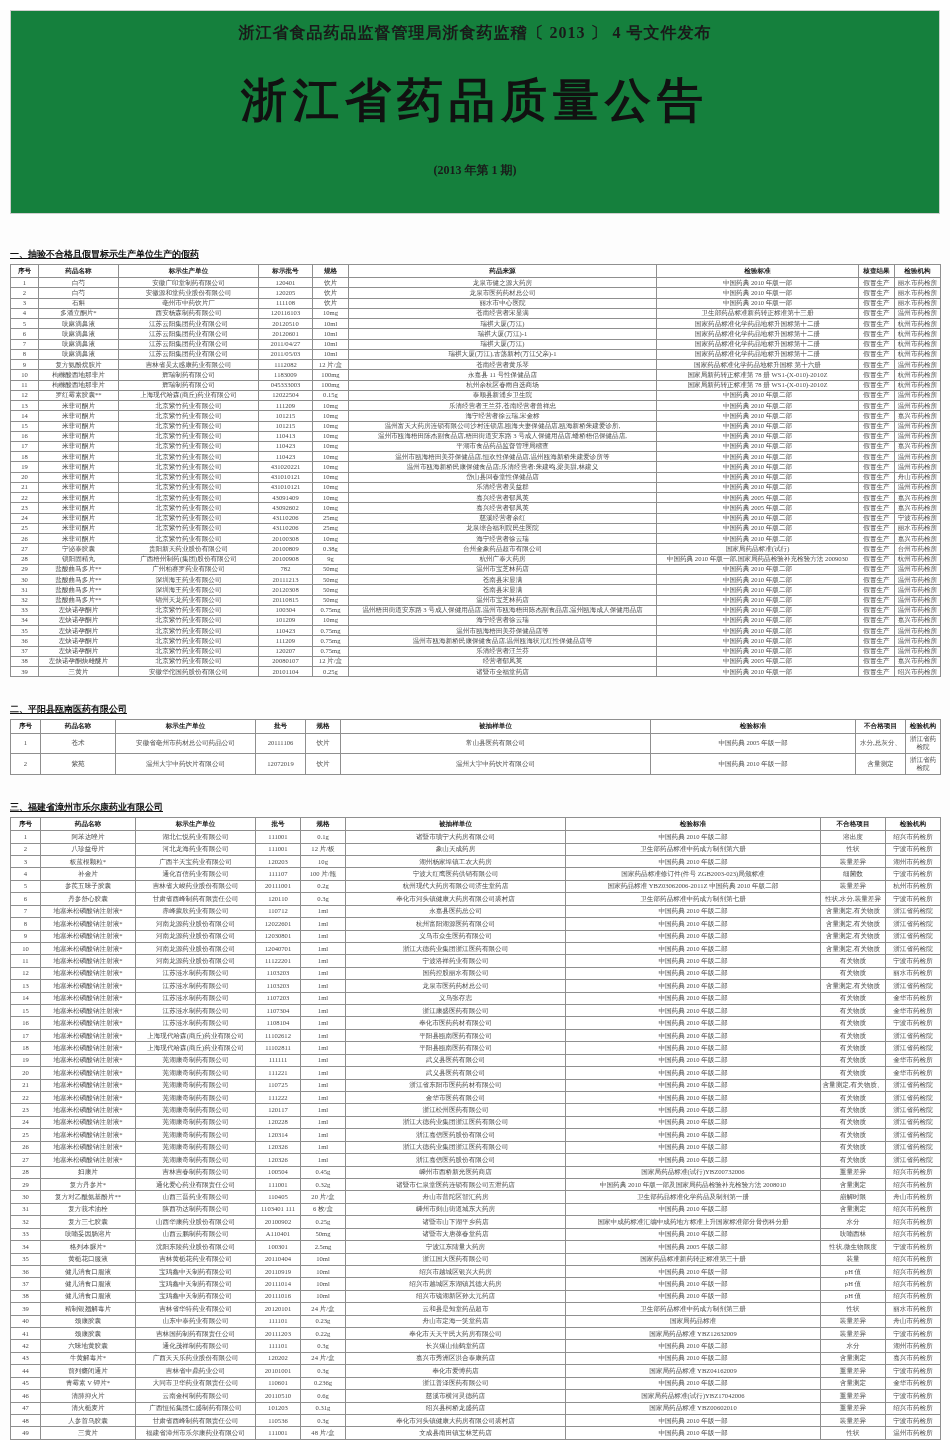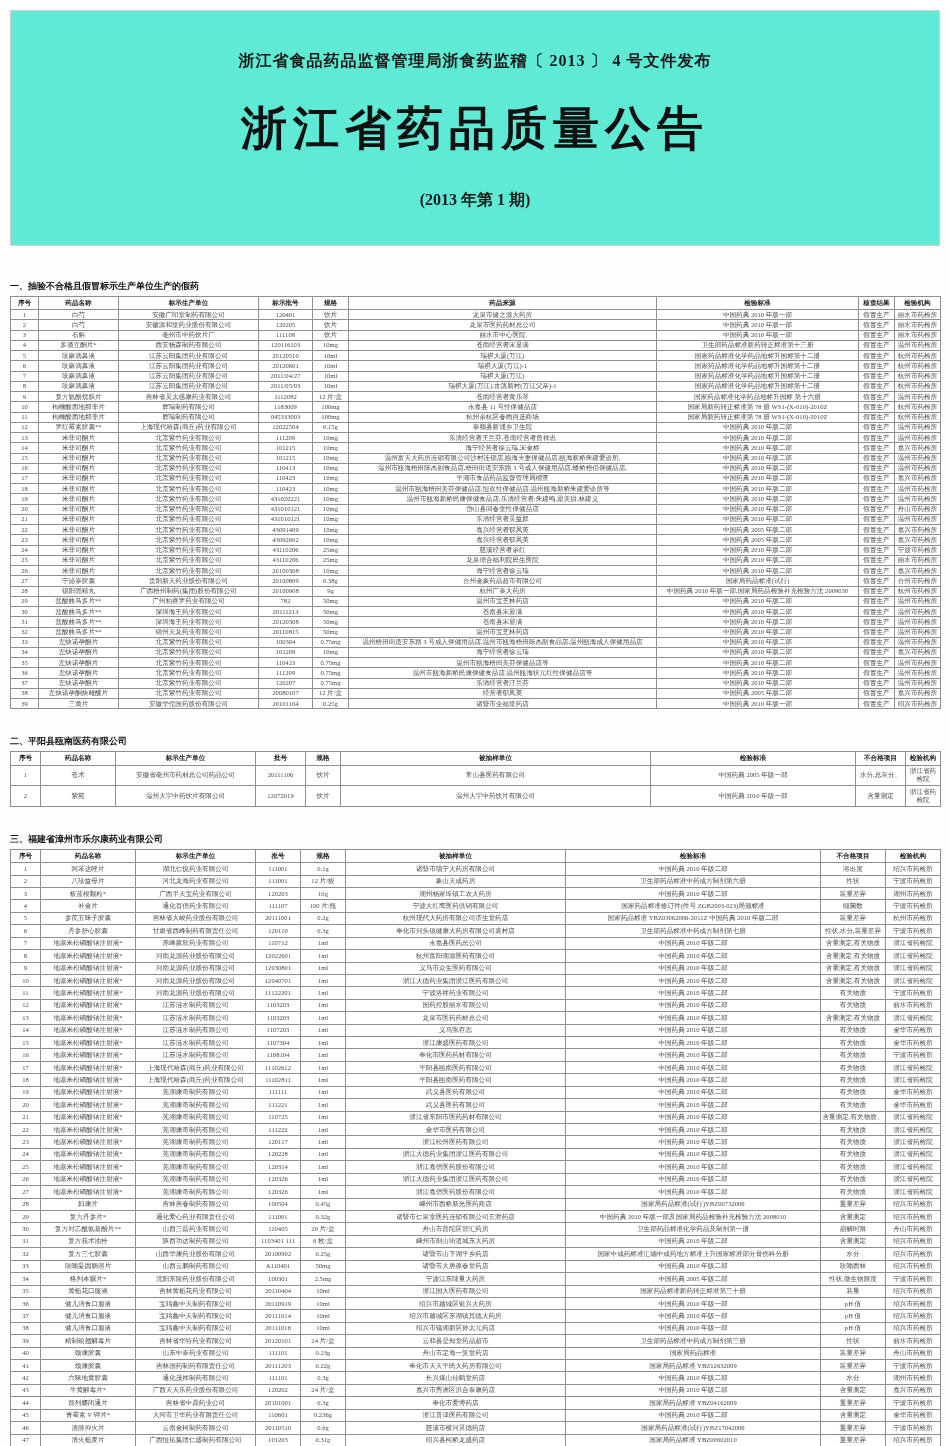--- a/index.html
+++ b/index.html
@@ -6,50 +6,51 @@
   body{
     width:950px;
     background:#ffffff;
     font-family:"Liberation Serif","DejaVu Serif",serif;
     color:#222;
     -webkit-font-smoothing:antialiased;
   }
   .page{width:950px;position:relative;background:#fdfdfd;}
   .masthead{
     margin:10px 10px 0 10px;
-    background:#5eead4;
+    background:#15803d;
     text-align:center;
-    padding:40px 0 34px 0;
+    padding:12px 0 34px 0;
     border:1px solid #cfcfcf;
   }
   .issuer-line{
     font-size:16px;
     font-weight:bold;
     color:#1a1a1a;
     letter-spacing:1px;
   }
   .main-title{
     font-size:46px;
     font-weight:bold;
     color:#111;
     letter-spacing:6px;
     margin-top:26px;
   }
   .issue-line{
-    font-size:16px;
+    font-size:12px;
     color:#1a1a1a;
     margin-top:30px;
     font-weight:bold;
   }
   .sections{margin:0 10px;}
   .section-title{
     font-size:9px;
     font-weight:bold;
     color:#111;
     margin:26px 0 3px 0;
+    text-decoration:underline;
   }
   .section-title:first-child{margin-top:34px;}
   table.datatable{
     border-collapse:collapse;
     table-layout:fixed;
     width:930px;
     background:#fff;
   }
   table.datatable th, table.datatable td{
     border:0.5px solid #8f8f8f;

